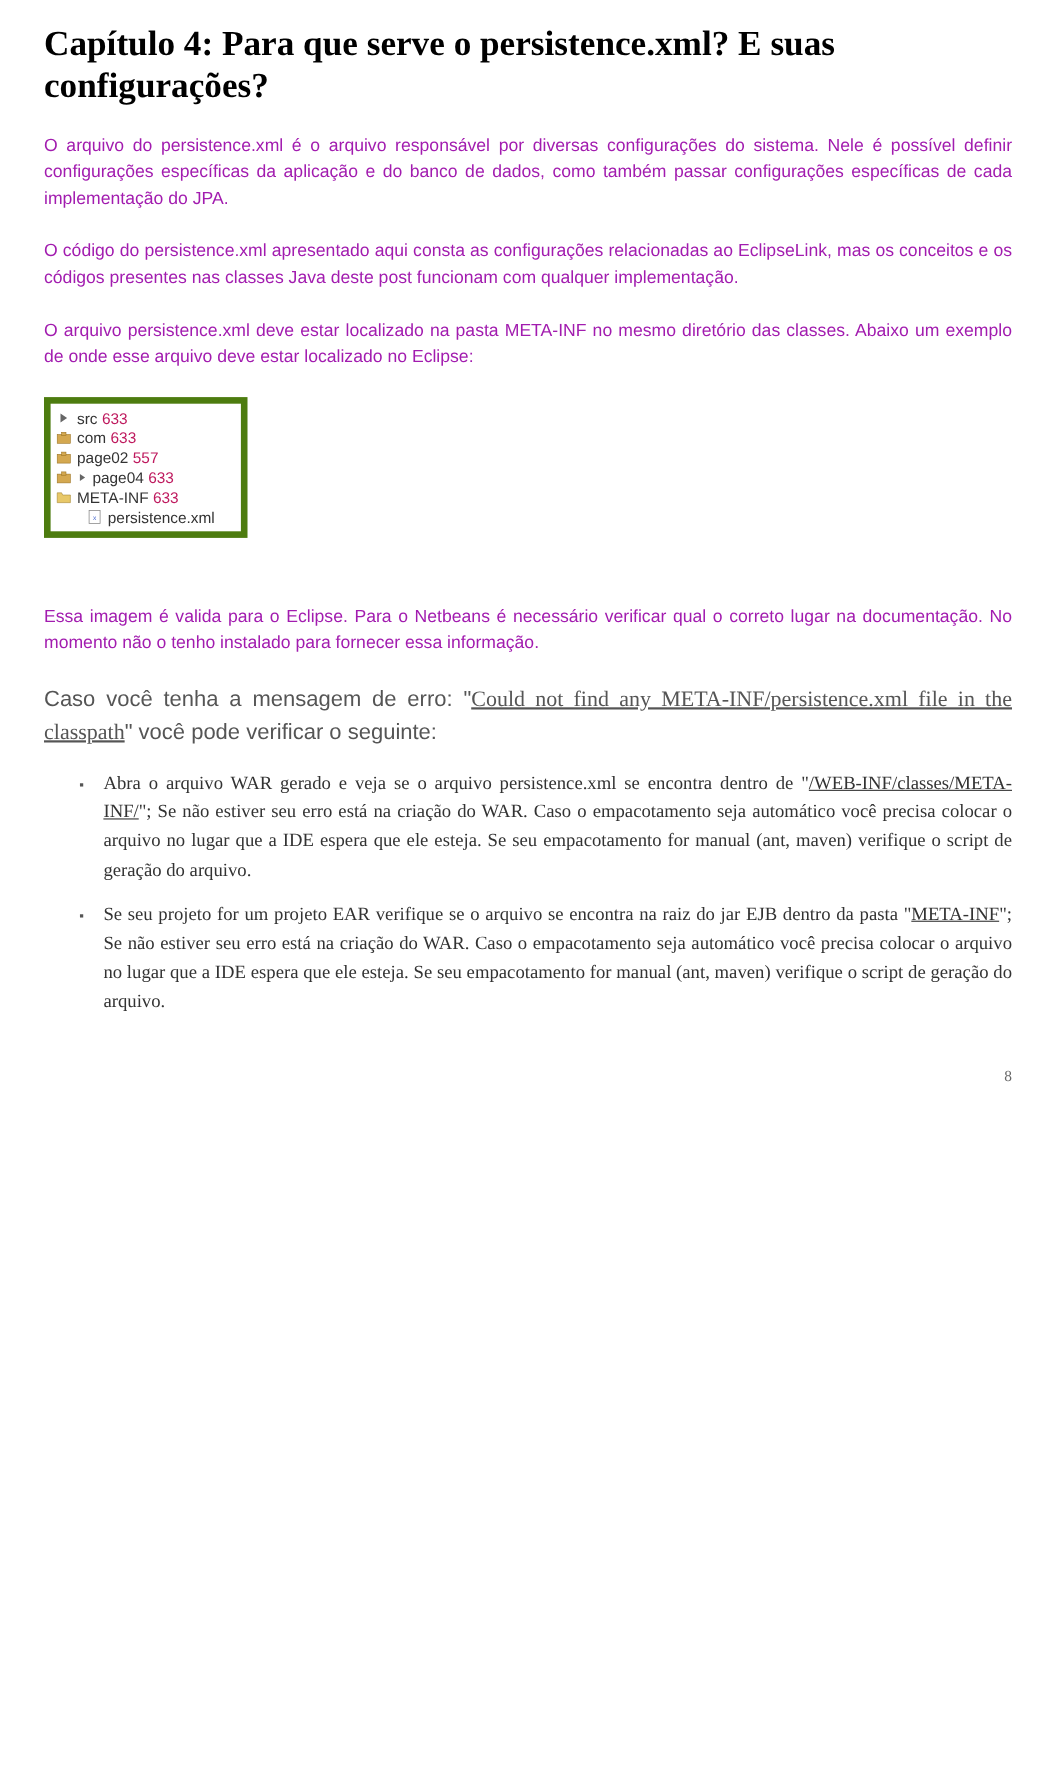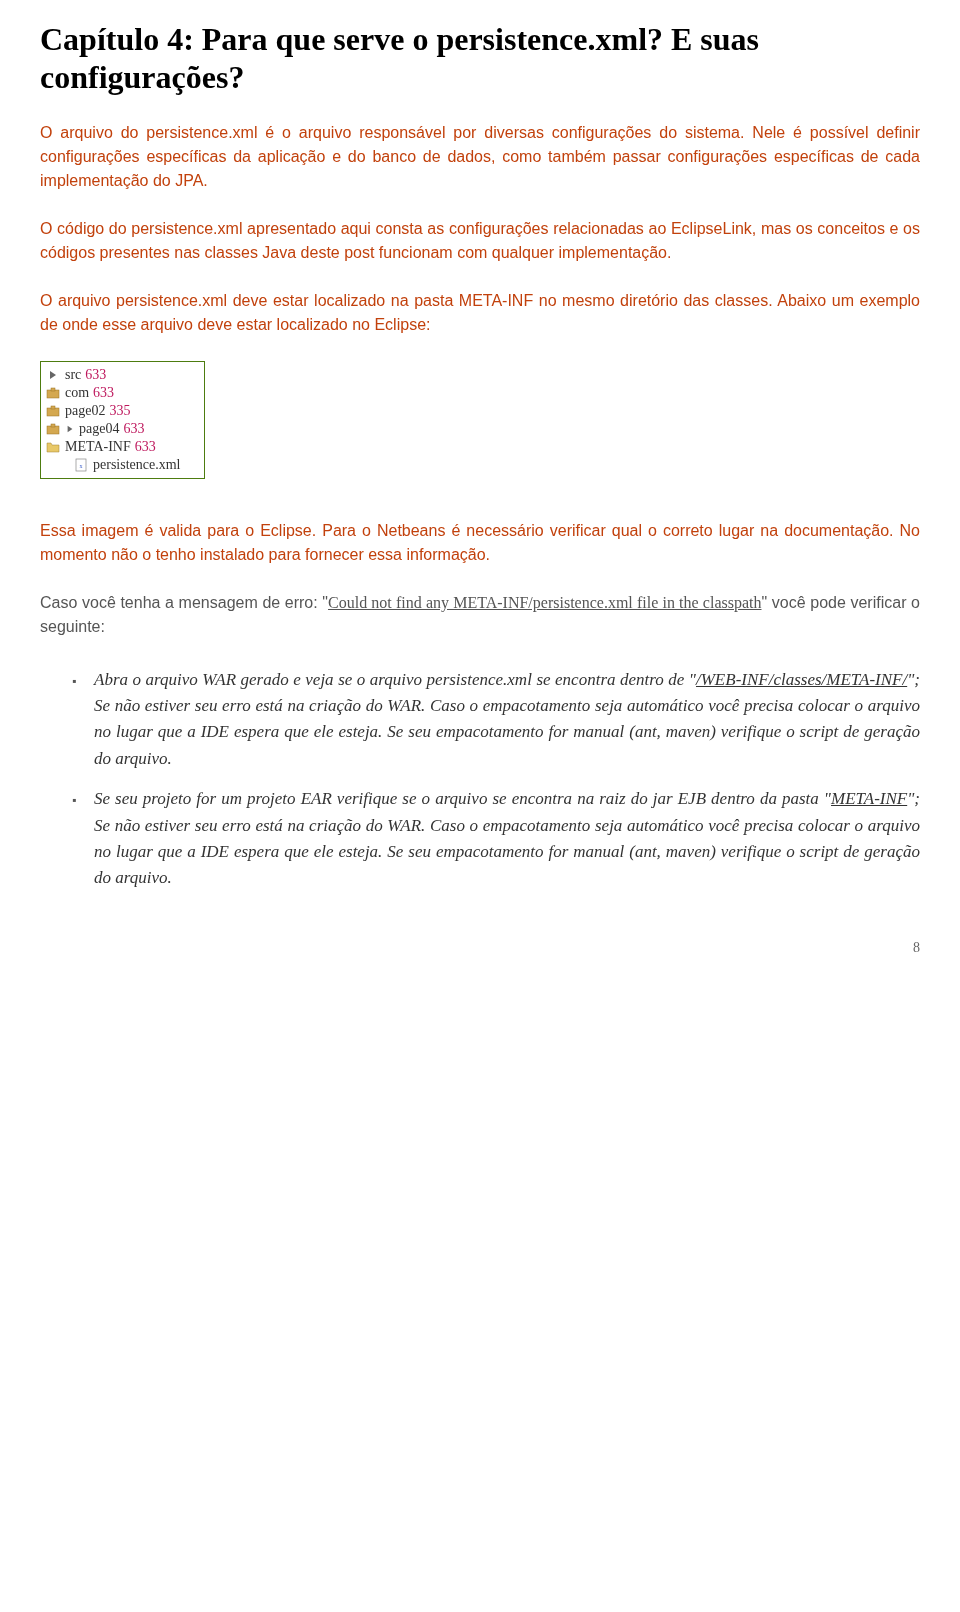--- a/index.html
+++ b/index.html
@@ -13,32 +13,32 @@
   h1 {
     font-family: "Times New Roman", Times, serif;
     font-size: 32px;
     font-weight: bold;
     color: #000;
     margin: 0 0 24px 0;
     line-height: 1.2;
   }
   p {
     font-size: 16px;
-    color: #c2410c;
+    color: #a21caf;
     line-height: 1.5;
     margin: 0 0 24px 0;
     text-align: justify;
   }
   .tree {
-    border: 1px solid #4d7c0f;
+    border: 6px solid #4d7c0f;
     display: inline-block;
     padding: 4px 20px 4px 4px;
-    font-family: Liberation Serif, serif;
+    font-family: Liberation Sans, sans-serif;
     font-size: 14px;
-    margin: 0 0 40px 0;
+    margin: 0 0 60px 0;
     background: #fff;
   }
   .tree-row {
     display: flex;
     align-items: center;
     padding: 1px 0;
   }
   .indent-2 { padding-left: 28px; text-align: center; }
   .icon {
     display: inline-flex;
@@ -52,21 +52,20 @@
     color: #333;
     margin-right: 4px;
   }
   .rev {
     color: #be185d;
   }
   ul.bullets {
     list-style: none;
     padding-left: 54px;
     margin: 0 0 24px 0;
-    font-style: italic;
   }
   ul.bullets li {
     position: relative;
     font-family: "Times New Roman", Times, serif;
     font-size: 17px;
     color: #333;
     line-height: 1.55;
     text-align: justify;
     margin-bottom: 14px;
   }
@@ -86,24 +85,24 @@
     text-decoration: underline;
   }
   .page-number {
     text-align: right;
     font-size: 14px;
     color: #666;
     padding-top: 24px;
     font-family: "Times New Roman", Times, serif;
   }
   .mixed-para {
-    font-size: 16px;
+    font-size: 20px;
     color: #555;
     line-height: 1.5;
-    margin: 0 0 28px 0;
+    margin: 0 0 18px 0;
     text-align: justify;
   }
 </style>
 </head>
 <body>
 
 
 
 <h1>Capítulo 4: Para que serve o persistence.xml? E suas configurações?</h1>
 
@@ -132,21 +131,21 @@
     <span class="rev">633</span>
   </div>
   <div class="tree-row">
     <span class="icon">
       <svg width="14" height="12" viewBox="0 0 14 12">
           <rect x="1" y="3" width="12" height="8" fill="#d4a850" stroke="#997020" stroke-width="0.5"></rect>
           <rect x="5" y="1" width="4" height="3" fill="#d4a850" stroke="#997020" stroke-width="0.5"></rect>
         </svg>
     </span>
     <span class="label">page02</span>
-    <span class="rev">335</span>
+    <span class="rev">557</span>
   </div>
   <div class="tree-row">
     <span class="icon">
       <svg width="14" height="12" viewBox="0 0 14 12">
           <rect x="1" y="3" width="12" height="8" fill="#d4a850" stroke="#997020" stroke-width="0.5"></rect>
           <rect x="5" y="1" width="4" height="3" fill="#d4a850" stroke="#997020" stroke-width="0.5"></rect>
         </svg>
     </span>
     <span class="icon" style="width:10px;">
       <svg width="8" height="8" viewBox="0 0 10 10">

